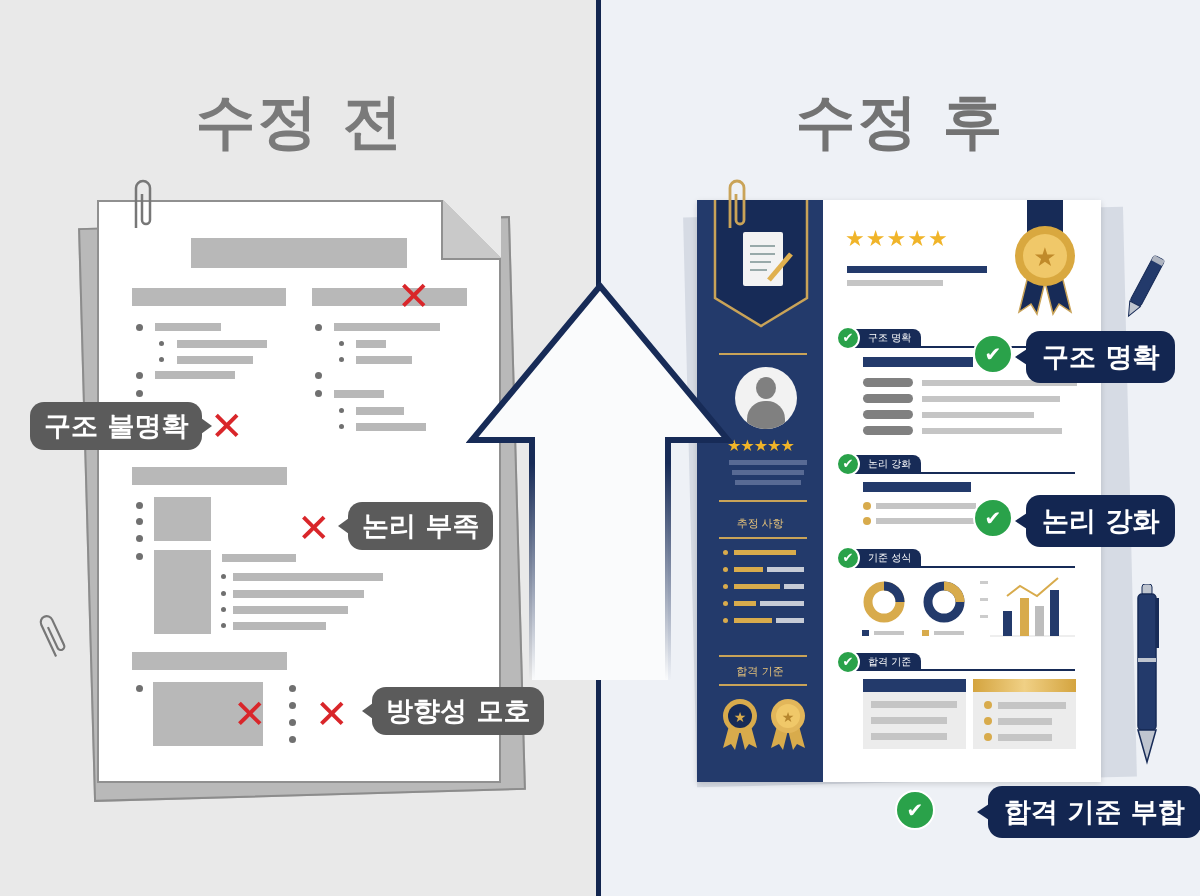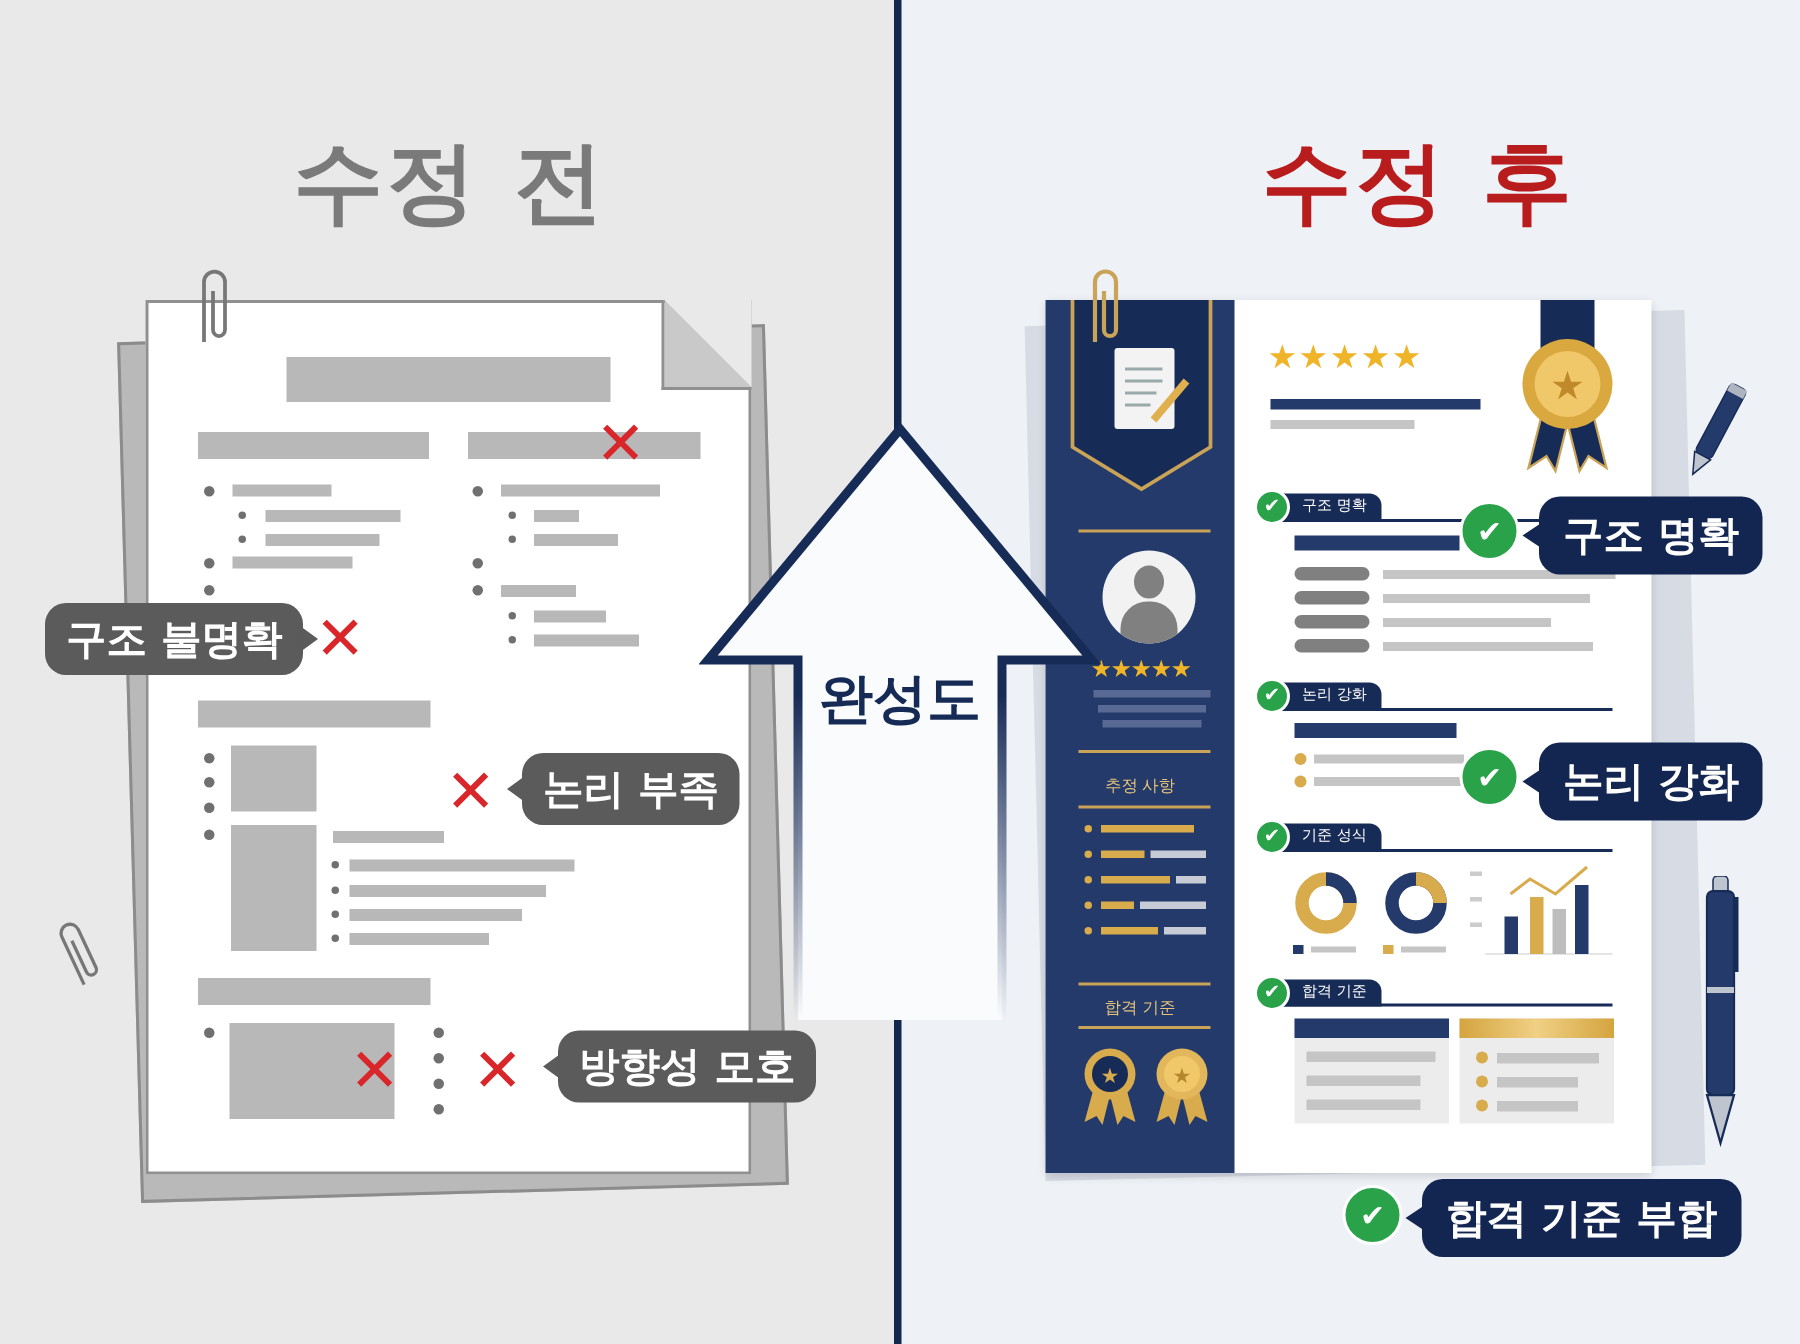--- a/index.html
+++ b/index.html
@@ -7,21 +7,21 @@
   body { position: relative; font-family: "DejaVu Sans", "Liberation Sans", sans-serif; background: #e9e9e9; }
   .abs { position: absolute; }
 
   
   .panel-left { left: 0; top: 0; width: 598px; height: 896px; background: #e9e9e9; }
   .panel-right { left: 598px; top: 0; width: 602px; height: 896px; background: #eef1f6; }
   .divider { left: 596px; top: 0; width: 5px; height: 896px; background: #13264f; }
 
   .title { font-weight: 700; font-size: 60px; letter-spacing: 2px; text-align: center; }
   .title-before { left: 150px; top: 82px; width: 300px; color: #7a7a7a; }
-  .title-after { left: 750px; top: 82px; width: 300px; color: #b91c1c; text-align: right; }
+  .title-after { left: 750px; top: 82px; width: 300px; color: #737373; }
 
   
   .paper-back { left: 86px; top: 222px; width: 432px; height: 574px; background: #b9b9b9; border: 2px solid #8c8c8c; transform: rotate(-1.6deg); }
   .paper { left: 97px; top: 200px; width: 404px; height: 583px; background: #fff; border: 2px solid #909090; }
   .fold { right: -2px; top: -2px; width: 60px; height: 60px; background: linear-gradient(225deg, #e9e9e9 50%, #c9c9c9 50%); border-left: 2px solid #909090; border-bottom: 2px solid #909090; }
   .gbar { background: #b8b8b8; }
   .gdot { width: 7px; height: 7px; border-radius: 50%; background: #707070; }
   .gdot.s { width: 5px; height: 5px; }
   .xmark { color: #d9262a; font-size: 40px; font-weight: 700; line-height: 1; }
   .bubble-gray { background: #5b5b5b; color: #fff; font-weight: 700; font-size: 27px; border-radius: 14px; padding: 6px 14px; white-space: nowrap; }
@@ -272,21 +272,21 @@
   <div class="abs lgbar" style="left:25px;top:39px;width:54px;height:7px;"></div>
   <div class="abs golddot" style="left:11px;top:54px;"></div>
   <div class="abs lgbar" style="left:25px;top:55px;width:54px;height:7px;"></div>
 </div>
 
 <div class="abs gcheck" style="left:973px;top:334px;width:40px;height:40px;font-size:20px;line-height:36px;">✔</div>
 <div class="abs bubble-navy tail-left" style="left:1026px;top:331px;">구조 명확</div>
 <div class="abs gcheck" style="left:973px;top:498px;width:40px;height:40px;font-size:20px;line-height:36px;">✔</div>
 <div class="abs bubble-navy tail-left" style="left:1026px;top:495px;">논리 강화</div>
 <div class="abs gcheck" style="left:895px;top:790px;width:40px;height:40px;font-size:20px;line-height:36px;">✔</div>
-<div class="abs bubble-navy tail-left" style="left:948px;top:786px;text-align:center;">합격 기준 부합</div>
+<div class="abs bubble-navy tail-left" style="left:988px;top:786px;text-align:center;">합격 기준 부합</div>
 
 <svg class="abs" style="left:1118px;top:250px;" width="52" height="74">
   <g transform="rotate(28 26 37)">
     <rect x="20" y="4" width="12" height="52" rx="3" fill="#233a6b" stroke="#172b57"></rect>
     <rect x="20" y="4" width="12" height="6" fill="#aeb4c0"></rect>
     <path d="M20 56 L26 70 L32 56 Z" fill="#bfc5cf" stroke="#172b57"></path>
   </g>
 </svg>
 <svg class="abs" style="left:1130px;top:584px;" width="40" height="186">
   <rect x="12" y="0" width="10" height="12" rx="3" fill="#bfc5cf" stroke="#172b57"></rect>
@@ -301,14 +301,13 @@
     <linearGradient id="fadeL" x1="0" y1="0" x2="0" y2="1">
       <stop offset="0" stop-color="#172b57"></stop>
         <stop offset="0.45" stop-color="#172b57"></stop>
         <stop offset="1" stop-color="#172b57" stop-opacity="0"></stop>
     </linearGradient>
   </defs>
   <path d="M66 410 V170 H6 L134 16 L262 170 H202 V410" fill="#fafbfc" stroke="url(#fadeL)" stroke-width="6" stroke-linejoin="miter"></path>
   <line x1="134" y1="268" x2="134" y2="420" stroke="url(#fadeL)" stroke-width="3"></line>
 </svg>
 <div class="abs arrow-text">
-  <div>완성도</div>
 </div>
 
 </body></html>

